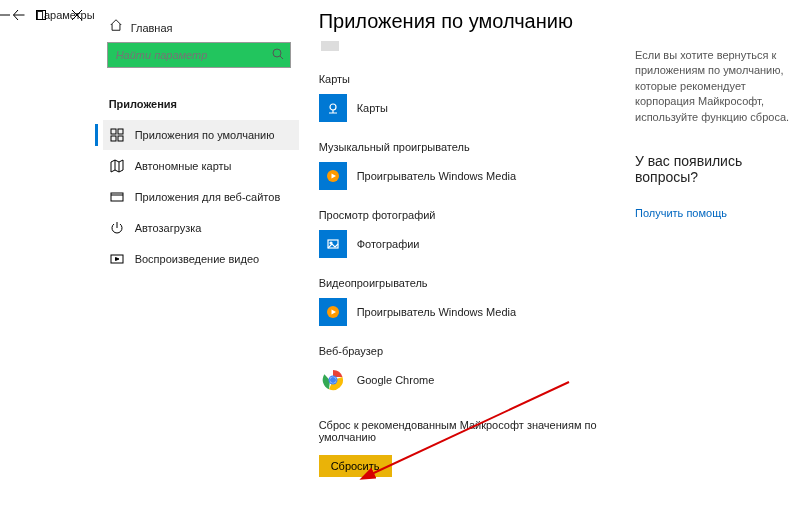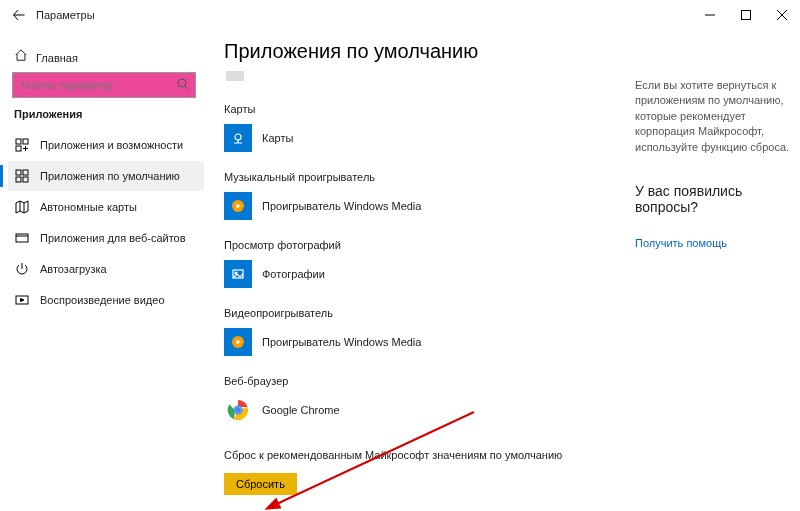--- a/index.html
+++ b/index.html
@@ -1,19 +1,19 @@
 <!DOCTYPE html>
 <html><head>
   <meta charset="utf-8">
   <style>
     * { box-sizing: border-box; margin: 0; padding: 0; font-family: "Segoe UI", Arial, sans-serif; }
     body { width: 800px; height: 511px; background: #fff; overflow: hidden; position: relative; color: #1a1a1a; font-size: 11px; }
 
     .window {
-      display: flex; flex-direction: column; width: 100%; height: 100%; background: #fff;
+      display: flex; flex-direction: row; width: 100%; height: 100%; background: #fff;
     }
     .titlebar {
       display: flex; align-items: center; height: 30px; padding-left: 8px; position: relative;
     }
     .back {
       width: 22px; height: 22px; display: flex; align-items: center; justify-content: center; cursor: pointer;
     }
     .title { margin-left: 6px; font-size: 11px; color: #222; }
     .sysbtns { position: absolute; right: 0; top: 0; display: flex; }
     .sysbtn {
@@ -25,22 +25,22 @@
     }
 
     .sidebar {
       width: 204px; padding-left: 8px; flex-shrink: 0;
     }
     .home-row {
       display: flex; align-items: flex-end; height: 32px; padding-left: 6px; cursor: pointer; margin-top: 2px;
     }
     .home-row .lbl { margin-left: 8px; font-size: 11px; }
     .searchbox {
-      margin: 8px 8px 4px 4px; height: 26px; border: 1px solid #999; display: flex; align-items: center;
-      background: #ec4899; position: relative;
+      margin: 8px 8px 24px 4px; height: 26px; border: 1px solid #999; display: flex; align-items: center;
+      background: #22c55e; position: relative;
     }
     .searchbox input {
       border: none; outline: none; background: transparent; width: 100%; padding: 0 22px 0 8px;
       font-size: 11px; color: #333; font-style: italic;
     }
     .searchbox .sicon {
       position: absolute; right: 6px; top: 50%; transform: translateY(-50%); color: #555;
     }
     .section-header {
       font-size: 11px; font-weight: 700; padding: 6px 0 10px 6px;
@@ -139,31 +139,20 @@
         <span class="sicon">
           <svg width="12" height="12" viewBox="0 0 12 12" stroke="#555" stroke-width="1" fill="none">
             <circle cx="5" cy="5" r="4"></circle>
               <path d="M8 8 L11 11"></path>
           </svg>
         </span>
       </div>
 
       <div class="section-header">Приложения</div>
 
-      <div class="nav-item">
-        <span class="nicon">
-          <svg width="14" height="14" viewBox="0 0 14 14" stroke="#000" stroke-width="1" fill="none">
-            <rect x="1" y="1" width="5" height="5"></rect>
-              <rect x="8" y="1" width="5" height="5"></rect>
-            <rect x="1" y="8" width="5" height="5"></rect>
-              <path d="M8 10.5 H13 M10.5 8 V13"></path>
-          </svg>
-        </span>
-        <span class="nlabel">Приложения и возможности</span>
-      </div>
 
       <div class="nav-item active">
         <span class="nicon">
           <svg width="14" height="14" viewBox="0 0 14 14" stroke="#000" stroke-width="1" fill="none">
             <rect x="1" y="1" width="5" height="5"></rect>
               <rect x="8" y="1" width="5" height="5"></rect>
             <rect x="1" y="8" width="5" height="5"></rect>
               <rect x="8" y="8" width="5" height="5"></rect>
           </svg>
         </span>

